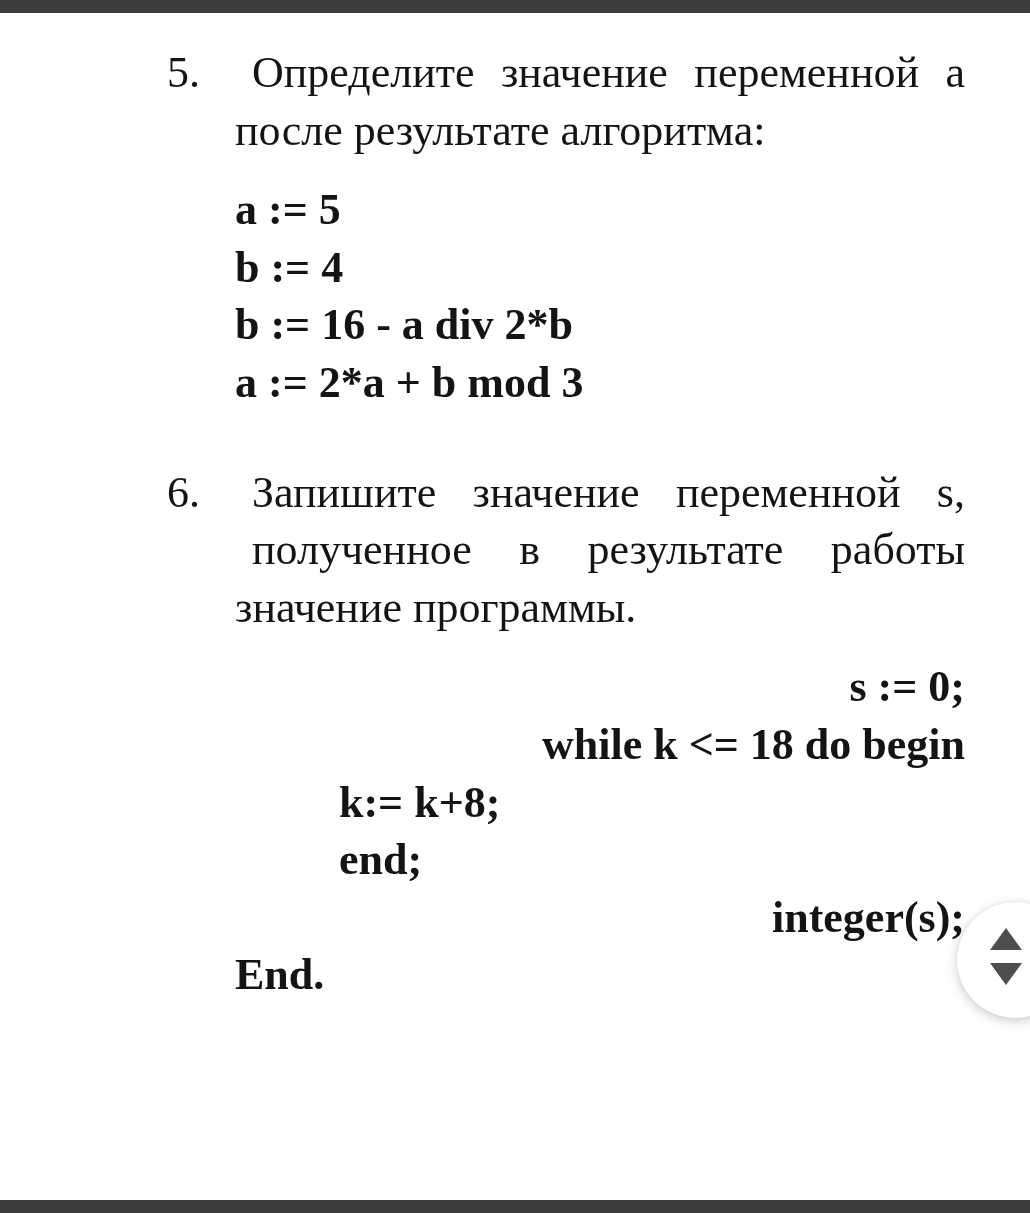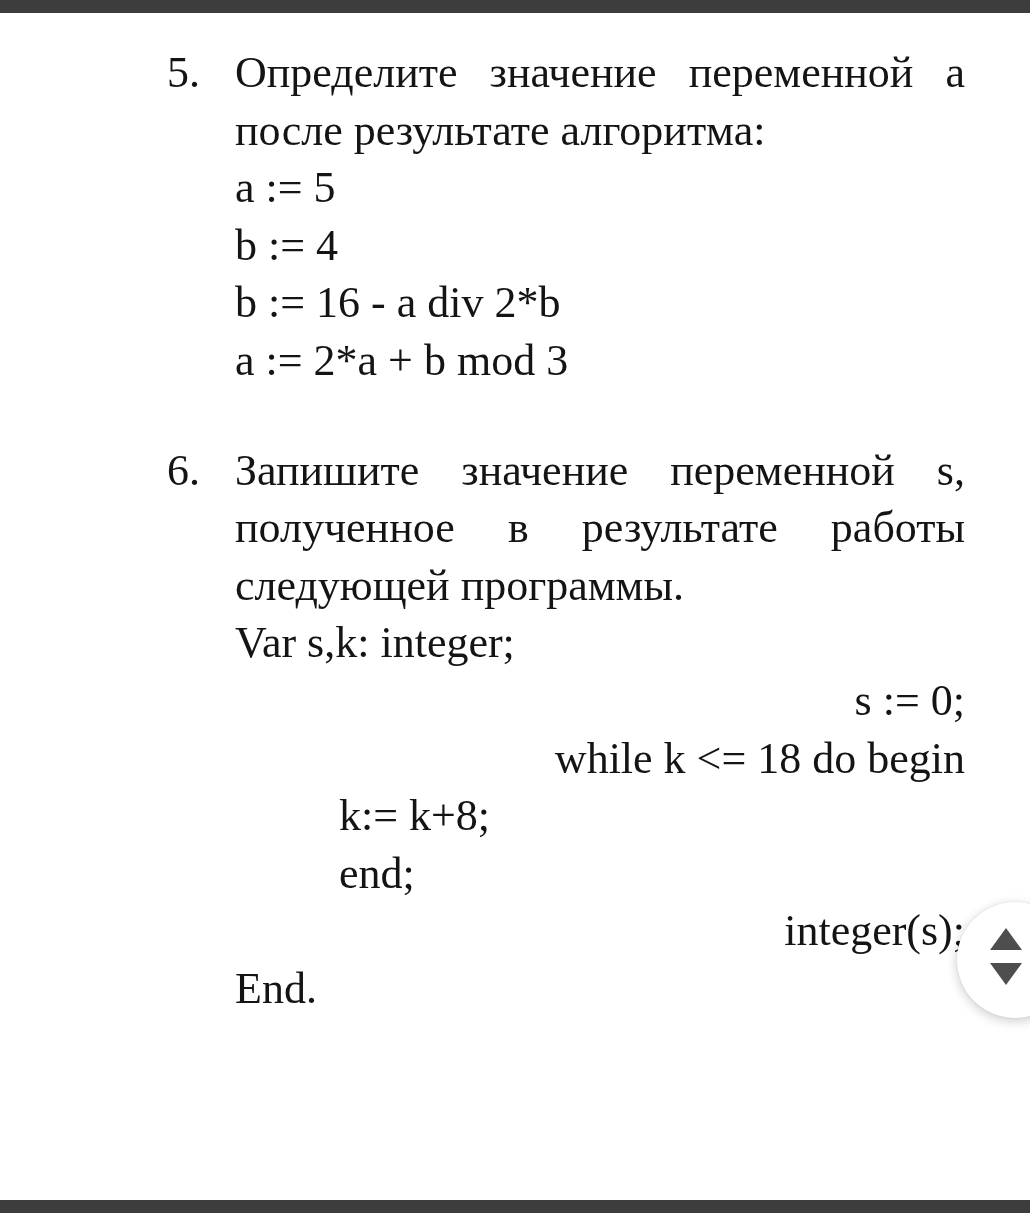--- a/index.html
+++ b/index.html
@@ -38,22 +38,23 @@
   }
   .problem-body {
     flex: 0 0 730px;
     width: 730px;
   }
   .stmt-line { white-space: nowrap; }
   .stmt-line.justify {
     white-space: normal;
     text-align: justify;
     text-align-last: justify;
+    margin-left: 17px;
   }
-  .code-block { font-weight: normal; }
+  .code-block { font-weight: bold; margin-top: 22px; }
   .code-line { white-space: pre; }
   .code-line.ind1 { padding-left: 52px; text-align: right; }
   .code-line.ind2 { padding-left: 104px; }
 
   #scroll-widget {
     position: absolute;
     left: 957px;
     top: 902px;
     width: 116px;
     height: 116px;
@@ -99,23 +100,22 @@
           <div class="code-line">a := 2*a + b mod 3</div>
         </div>
       </div>
     </div>
 
     <div class="problem">
       <div class="problem-number">6.</div>
       <div class="problem-body">
         <div class="stmt-line justify">Запишите значение переменной s,</div>
         <div class="stmt-line justify">полученное в результате работы</div>
-        <div class="stmt-line">следующей программы.</div>
+        <div class="stmt-line">значение программы.</div>
         <div class="code-block">
-          <div class="code-line">Var s,k: integer;</div>
           <div class="code-line ind1">s := 0;</div>
           <div class="code-line ind1">while k &lt;= 18 do begin</div>
           <div class="code-line ind2">k:= k+8;</div>
           <div class="code-line ind2">end;</div>
           <div class="code-line ind1">integer(s);</div>
           <div class="code-line">End.</div>
         </div>
       </div>
     </div>
 

